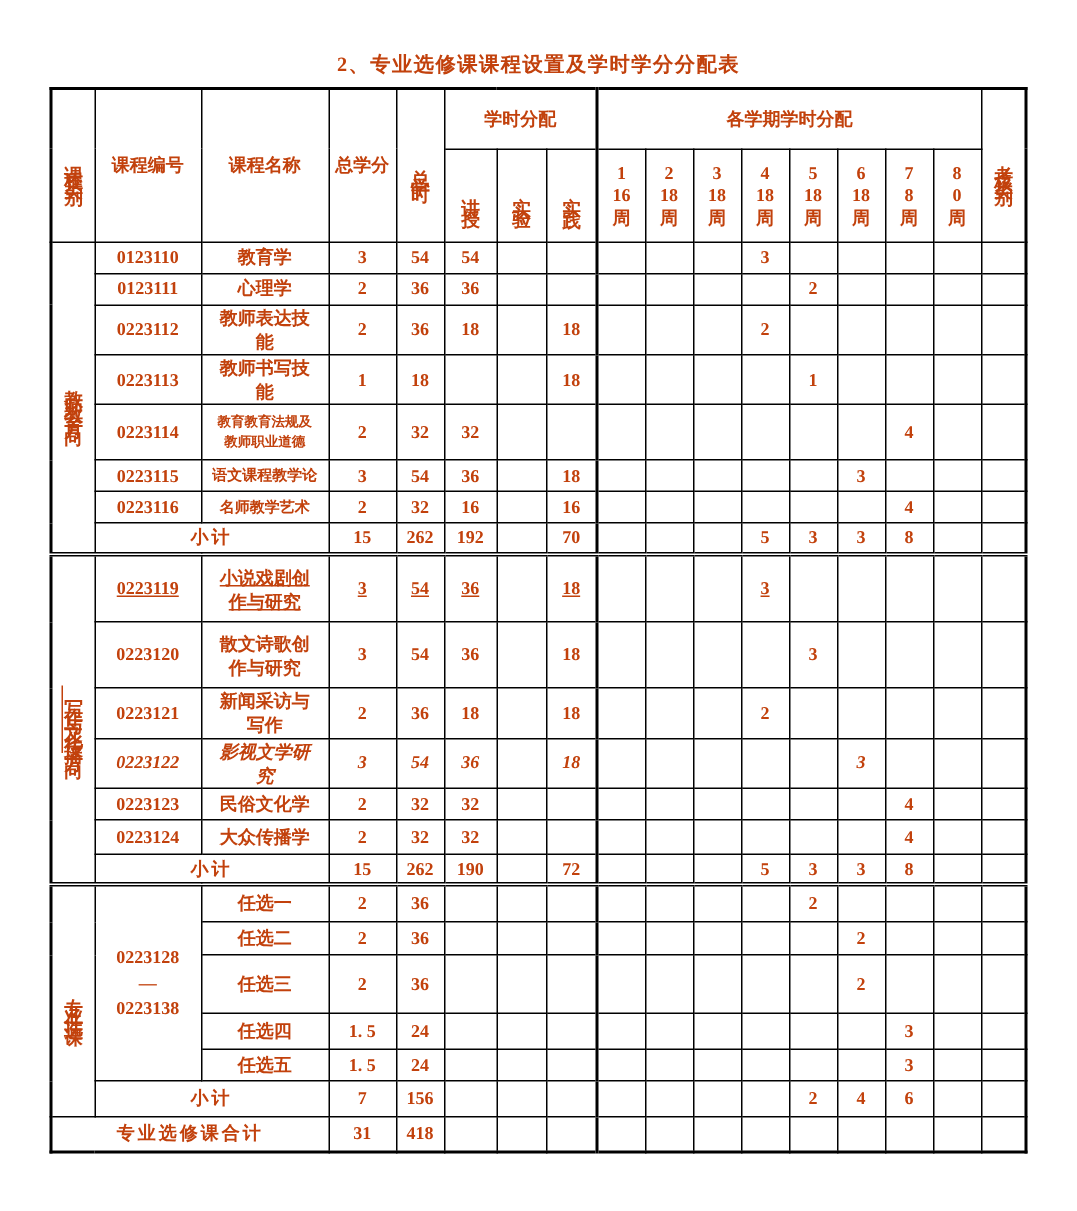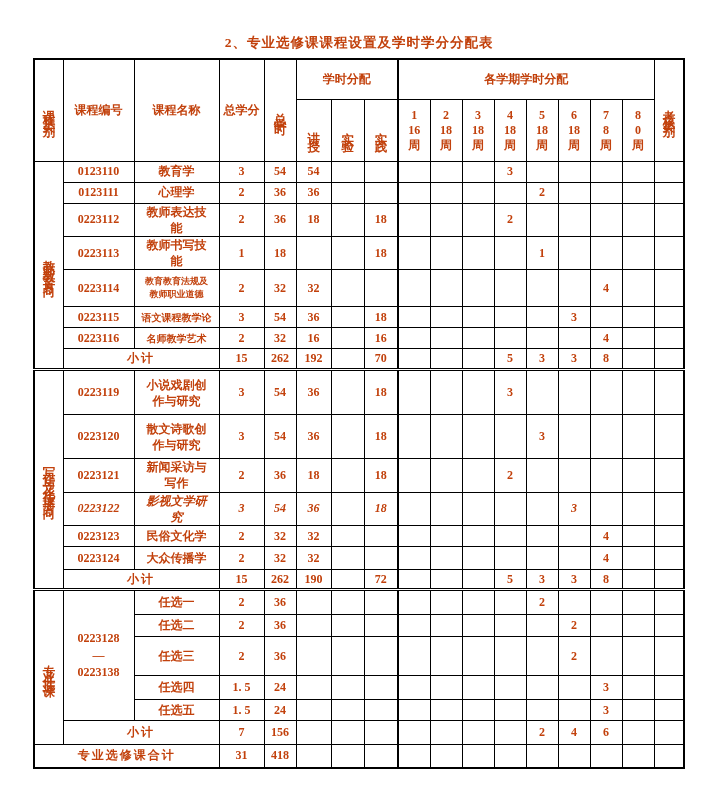--- a/index.html
+++ b/index.html
@@ -288,21 +288,21 @@
           <td class="thickL  dblB"></td>
           <td class="dblB"></td>
           <td class="dblB"></td>
           <td class="dblB">5</td>
           <td class="dblB">3</td>
           <td class="dblB">3</td>
           <td class="dblB">8</td>
           <td class="dblB"></td>
           <td class="dblB"></td>
         </tr>
-        <tr style="height: 45px;">
+        <tr style="height: 45px; text-decoration: underline;">
           <td rowspan="7" class="dblB">
             <div class="v">写作与文化传播方向</div>
           </td>
           <td>0223119</td>
           <td>
             <div class="nm">小说戏剧创作与研究</div>
           </td>
           <td>3</td>
           <td>54</td>
           <td>36</td>

